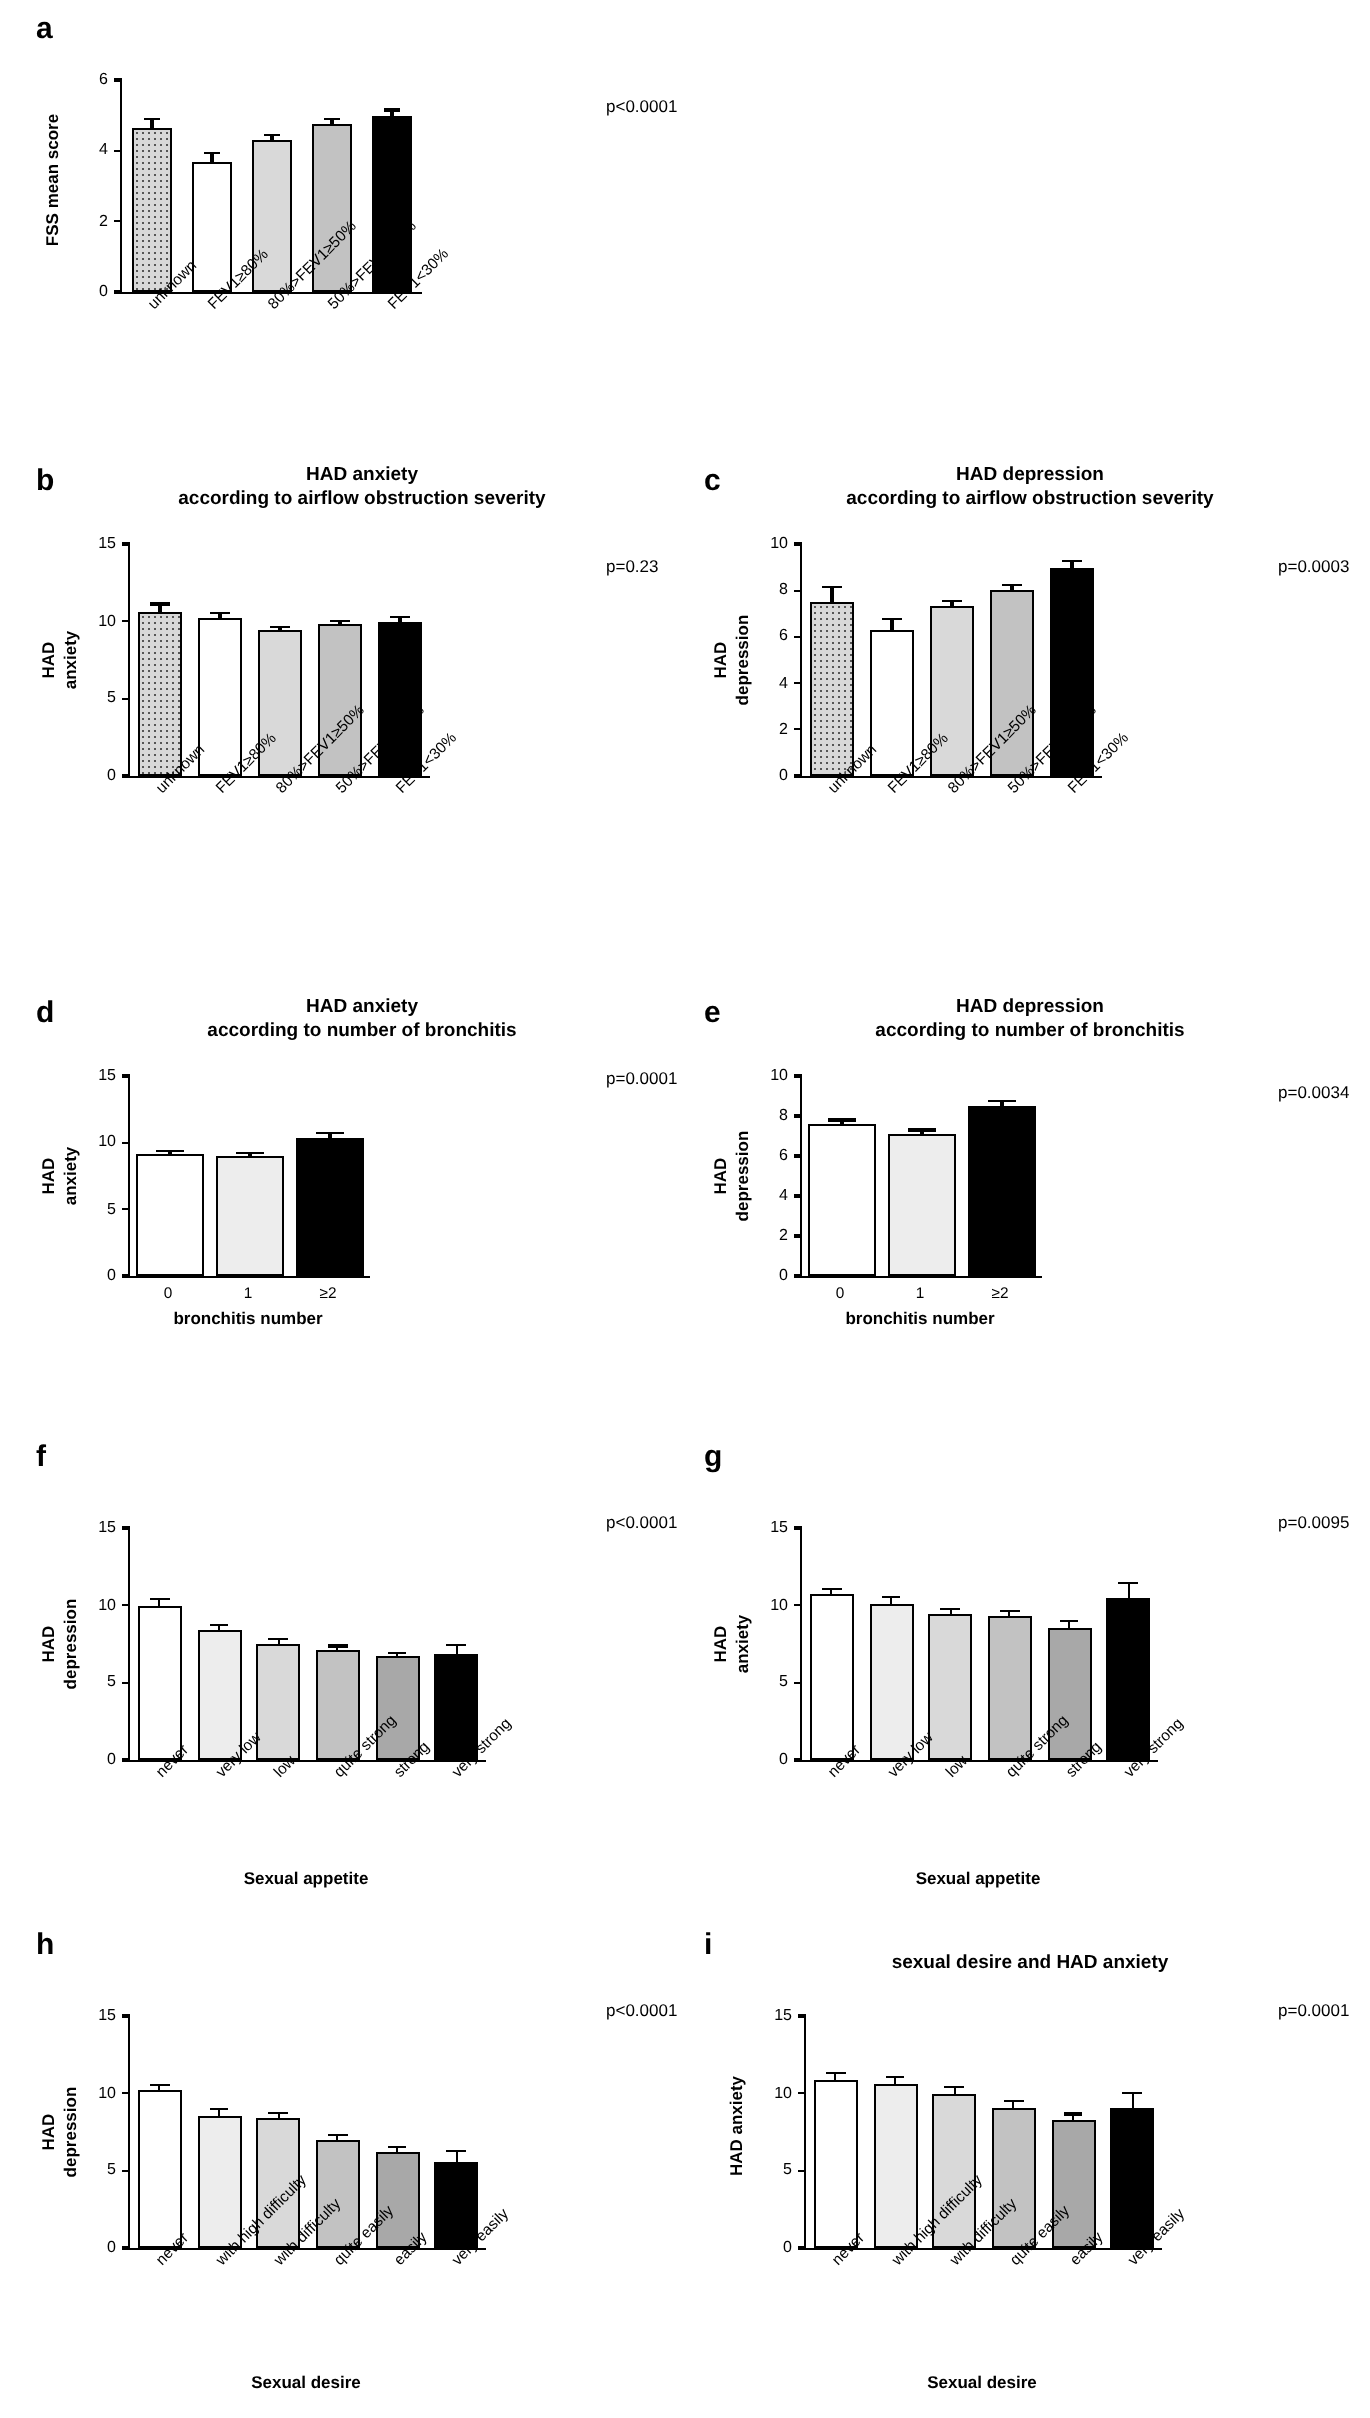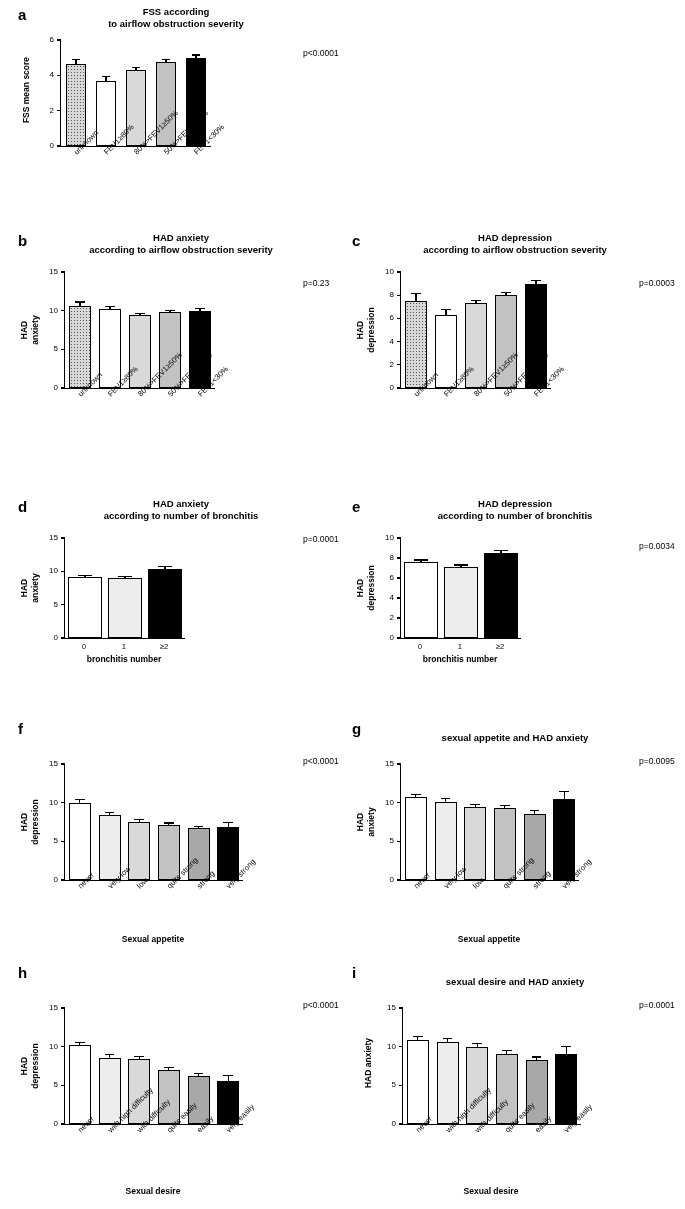--- a/index.html
+++ b/index.html
@@ -49,24 +49,20 @@
   .fill-l2{background:#d9d9d9;}
   .fill-l3{background:#c2c2c2;}
   .fill-l4{background:#a8a8a8;}
   .fill-black{background:#000000;}
 </style>
 </head>
 <body>
 
 <div class="panel" id="panel-a" style="left:16px;top:4px;width:320px;height:200px;">
   <div class="plabel" style="left:2px;top:2px;">a</div>
-  <div class="title" style="left:0;top:2px;">
-    <span>FSS according</span><br>
-    <span>to airflow obstruction severity</span>
-  </div>
   <div class="pval" style="left:243px;top:44px;">p&lt;0.0001</div>
   <div class="chartbox" id="chart-a" style="left:0;top:30px;width:320px;height:170px;">
       <div class="plotarea" style="left: 44px; top: 6px; width: 150px; height: 106px;">
         <div class="ytickmark" style="top: 105.4px;"></div>
         <div class="ytickmark" style="top: 70.0667px;"></div>
         <div class="ytickmark" style="top: 34.7333px;"></div>
         <div class="ytickmark" style="top: -0.6px;"></div>
         <div class="bar fill-dot" style="left: 5px; width: 20px; height: 82.15px;"></div>
         <div class="err" style="left: 14.45px; bottom: 82.15px; height: 3.53333px;"></div>
         <div class="errcap" style="left: 10.6px; width: 8.8px; bottom: 85.6833px;"></div>
@@ -296,23 +292,20 @@
       <div class="xlab" style="left: 119.167px; top: 126px; transform: translate(-100%, 0px) rotate(-45deg); transform-origin: right top; text-align: right; width: 0px; direction: ltr; white-space: nowrap;">low</div>
       <div class="xlab" style="left: 148.833px; top: 126px; transform: translate(-100%, 0px) rotate(-45deg); transform-origin: right top; text-align: right; width: 0px; direction: ltr; white-space: nowrap;">quite strong</div>
       <div class="xlab" style="left: 178.5px; top: 126px; transform: translate(-100%, 0px) rotate(-45deg); transform-origin: right top; text-align: right; width: 0px; direction: ltr; white-space: nowrap;">strong</div>
       <div class="xlab" style="left: 208.167px; top: 126px; transform: translate(-100%, 0px) rotate(-45deg); transform-origin: right top; text-align: right; width: 0px; direction: ltr; white-space: nowrap;">very strong</div>
       <div class="xaxis-title" style="left: 48px; width: 178px; top: 176px;">Sexual appetite</div>
     </div>
 </div>
 
 <div class="panel" id="panel-g" style="left:350px;top:718px;width:330px;height:225px;">
   <div class="plabel" style="left:2px;top:2px;">g</div>
-  <div class="title" style="left:0;top:14px;">
-    <span>sexual appetite and HAD anxiety</span>
-  </div>
   <div class="pval" style="left:245px;top:38px;">p=0.0095</div>
   <div class="chartbox" id="chart-g" style="left:0;top:40px;width:330px;height:185px;">
       <div class="plotarea" style="left: 50px; top: 6px; width: 178px; height: 116px;">
         <div class="ytickmark" style="top: 115.4px;"></div>
         <div class="ytickmark" style="top: 76.7333px;"></div>
         <div class="ytickmark" style="top: 38.0667px;"></div>
         <div class="ytickmark" style="top: -0.6px;"></div>
         <div class="bar fill-white" style="left: 3.83333px; width: 22px; height: 82.7467px;"></div>
         <div class="err" style="left: 14.2833px; bottom: 82.7467px; height: 2.32px;"></div>
         <div class="errcap" style="left: 9.99333px; width: 9.68px; bottom: 85.0667px;"></div>

